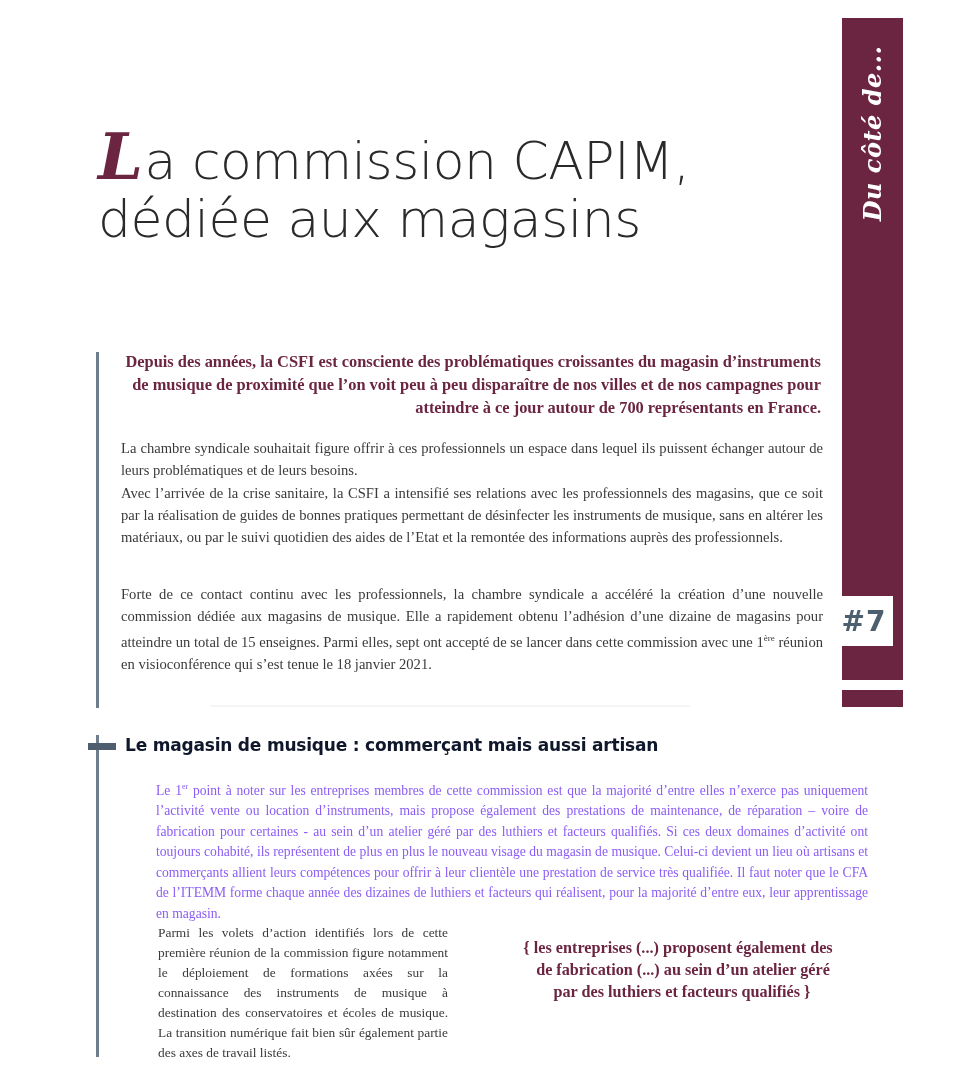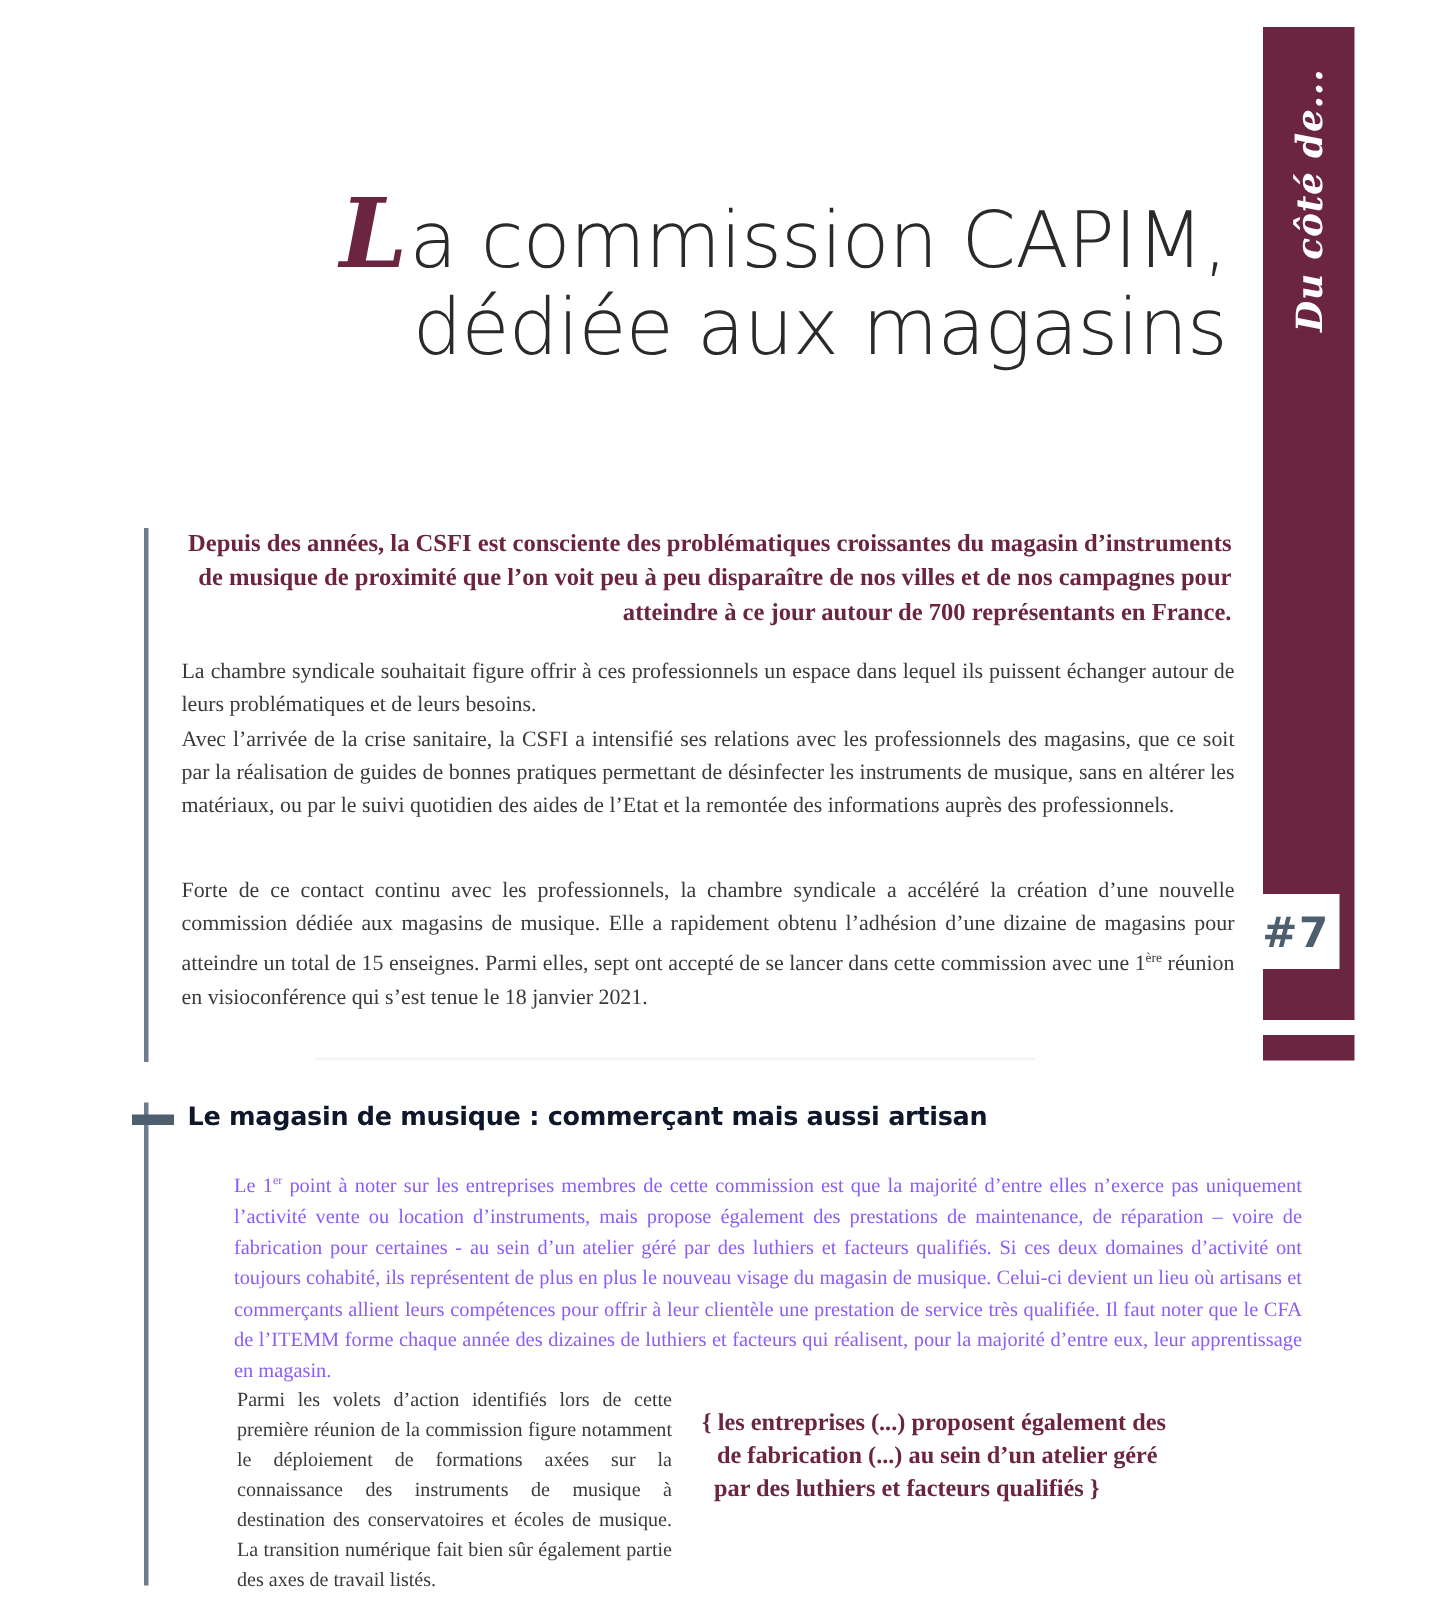--- a/index.html
+++ b/index.html
@@ -14,21 +14,21 @@
   .sidebar-label span { display:block; transform:rotate(-90deg); white-space:nowrap;
                         color:#ffffff; font-family:"DejaVu Serif", serif; font-style:italic; font-weight:bold;
                         font-size:24px; letter-spacing:0.5px; }
   .issue-box { position:absolute; left:835px; top:596px; width:58px; height:50px; background:#ffffff;
                display:flex; align-items:center; justify-content:center; }
   .issue-box span { color:#4d5e6e; font-family:"DejaVu Sans", sans-serif; font-weight:bold; font-size:28px; letter-spacing:1px; }
 
   
   .title { position:absolute; left:98px; top:128px; width:720px;
            font-family:"DejaVu Sans", sans-serif; font-weight:200; font-size:52px; line-height:58px; color:#2a2a2a;
-           letter-spacing:-0.5px;text-align:right; }
+           letter-spacing:-0.5px; }
   .title .dropcap { font-family:"DejaVu Serif", serif; font-style:italic; font-weight:bold; color:#6b2541;
                     font-size:64px; line-height:58px; margin-right:2px; }
   .title div { white-space:nowrap; }
 
   
   .rule-1 { position:absolute; left:96px; top:352px; width:3px; height:356px; background:#6e7d8c; }
   .rule-2 { position:absolute; left:96px; top:735px; width:3px; height:322px; background:#6e7d8c; }
   .rule-2-tick { position:absolute; left:88px; top:743px; width:28px; height:7px; background:#4d5e6e; }
 
   
@@ -48,21 +48,21 @@
                      font-size:17px; color:#0f172a; letter-spacing:-0.2px; white-space:nowrap;font-weight:bold; }
 
   .s-para { position:absolute; left:156px; width:712px; font-size:13.6px; line-height:20.5px; color:#8b5cf6;
             text-align:justify; top:777px; }
   .s-para sup { font-size:8px; }
 
   .col-left { position:absolute; left:158px; top:923px; width:290px; font-size:13.4px; line-height:20px;
               color:#3a3a3a; text-align:justify; }
 
   .quote { position:absolute; left:468px; top:937px; width:420px; font-weight:bold; color:#6b2541;
-           font-size:16.2px; line-height:22px; }
+           font-size:16.2px; line-height:22px;text-align:center; }
   .quote div { white-space:nowrap; }
   .quote .l2 { padding-left:10px; } .quote .l3 { padding-left:10px; } .quote .l4 { padding-left:8px; }
 </style>
 </head>
 <body>
 
 <div class="sidebar"></div>
 <div class="sidebar-label">
   <span>Du côté de...</span>
 </div>

